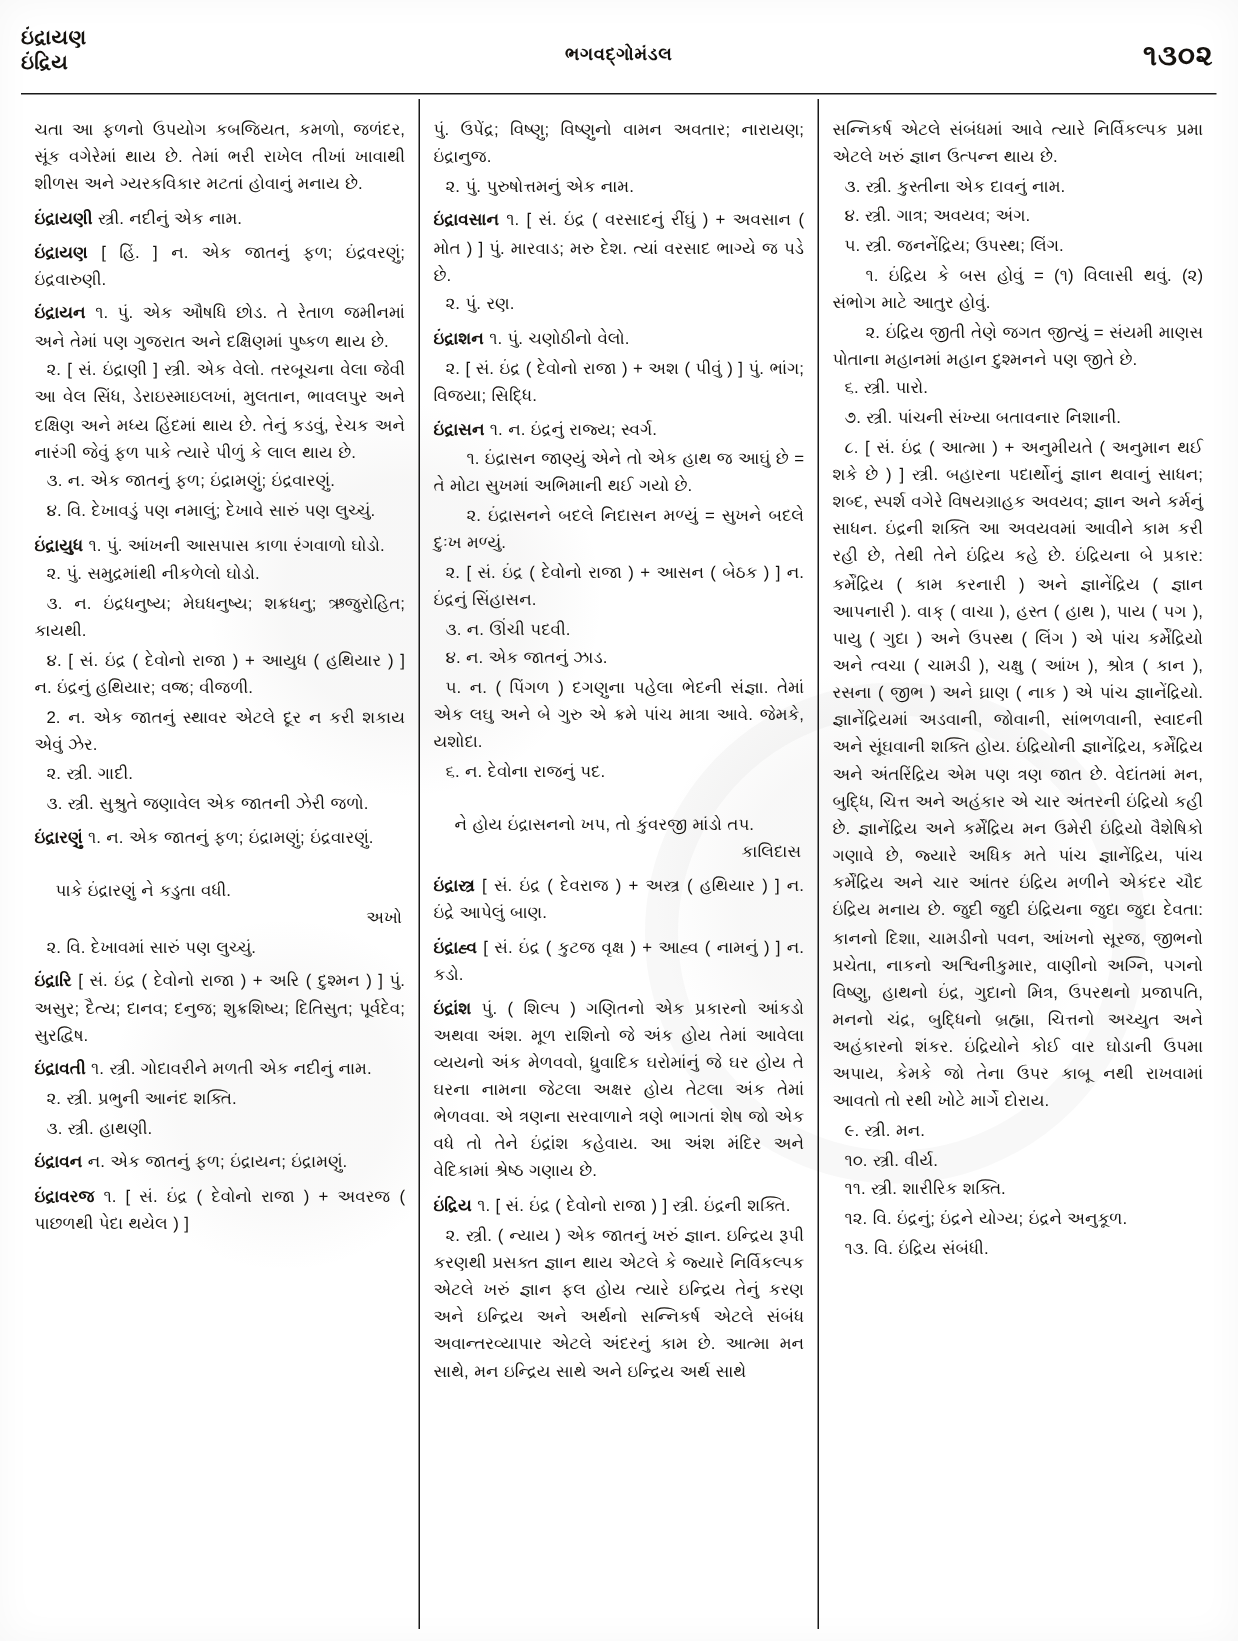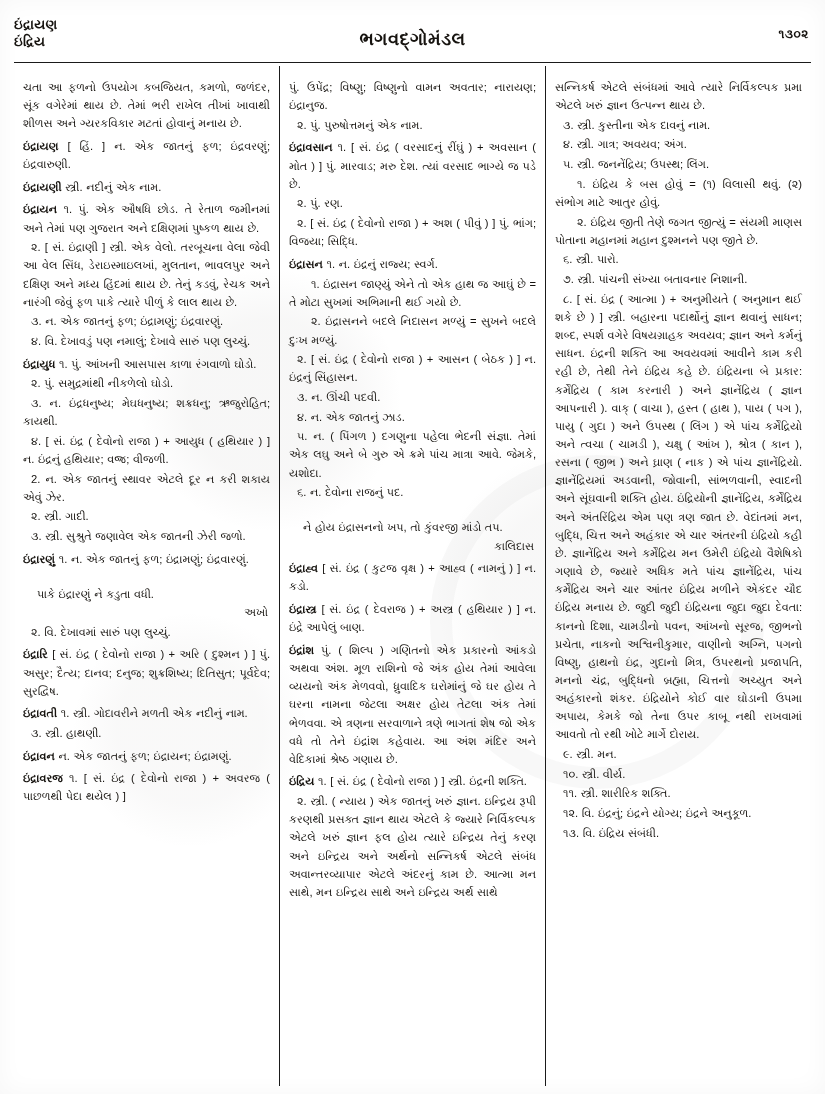--- a/index.html
+++ b/index.html
@@ -63,28 +63,28 @@
     font-size: 13.5px;
     line-height: 17px;
     letter-spacing: 0.2px;
   }
   .rh-left div { white-space: nowrap; }
   .rh-center {
     position: absolute;
     left: 0; right: 0; top: 13px;
     text-align: center;
     font-weight: bold;
-    font-size: 18px;
+    font-size: 12px;
     letter-spacing: 0.4px;
   }
   .rh-right {
     position: absolute;
     right: 2px; top: 11px;
     font-weight: bold;
-    font-size: 12px;
+    font-size: 19px;
     letter-spacing: 0.6px;
   }
 
   
   .head-rule {
     position: absolute;
     left: 14px; right: 14px;
     top: 62px;
     border-top: 1.3px solid #1a1a1a;
   }
@@ -155,63 +155,65 @@
     <div class="rh-center">ભગવદ્ગોમંડલ</div>
     <div class="rh-right">૧૩૦૨</div>
   </div>
 
   <div class="head-rule"></div>
 
   <div class="columns">
     <div class="col">
       <div class="col-inner">
           <p class="cont first">ચતા આ ફળનો ઉપયોગ કબજિયત, કમળો, જળંદર, સૂંક વગેરેમાં થાય છે. તેમાં ભરી રાખેલ તીખાં ખાવાથી શીળસ અને ગ્યરકવિકાર મટતાં હોવાનું મનાય છે.</p>
+          <p class="entry"><span class="hw">ઇંદ્રાયણી</span> સ્ત્રી. નદીનું એક નામ.</p>
           <p class="entry"><span class="hw">ઇંદ્રાયણ</span> [ હિં. ] ન. એક જાતનું ફળ; ઇંદ્રવરણું; ઇંદ્રવારુણી.</p>
-          <p class="entry"><span class="hw">ઇંદ્રાયણી</span> સ્ત્રી. નદીનું એક નામ.</p>
           <p class="entry"><span class="hw">ઇંદ્રાયન</span> ૧. પું. એક ઔષધિ છોડ. તે રેતાળ જમીનમાં અને તેમાં પણ ગુજરાત અને દક્ષિણમાં પુષ્કળ થાય છે.</p>
           <p class="sense">૨. [ સં. ઇંદ્રાણી ] સ્ત્રી. એક વેલો. તરબૂચના વેલા જેવી આ વેલ સિંધ, ડેરાઇસ્માઇલખાં, મુલતાન, ભાવલપુર અને દક્ષિણ અને મધ્ય હિંદમાં થાય છે. તેનું કડવું, રેચક અને નારંગી જેવું ફળ પાકે ત્યારે પીળું કે લાલ થાય છે.</p>
           <p class="sense">૩. ન. એક જાતનું ફળ; ઇંદ્રામણું; ઇંદ્રવારણું.</p>
           <p class="sense">૪. વિ. દેખાવડું પણ નમાલું; દેખાવે સારું પણ લુચ્ચું.</p>
           <p class="entry"><span class="hw">ઇંદ્રાયુધ</span> ૧. પું. આંખની આસપાસ કાળા રંગવાળો ઘોડો.</p>
           <p class="sense">૨. પું. સમુદ્રમાંથી નીકળેલો ઘોડો.</p>
           <p class="sense">૩. ન. ઇંદ્રધનુષ્ય; મેઘધનુષ્ય; શક્રધનુ; ઋજુરોહિત; કાયથી.</p>
           <p class="sense">૪. [ સં. ઇંદ્ર ( દેવોનો રાજા ) + આયુધ ( હથિયાર ) ] ન. ઇંદ્રનું હથિયાર; વજ્ર; વીજળી.</p>
           <p class="sense">2. ન. એક જાતનું સ્થાવર એટલે દૂર ન કરી શકાય એવું ઝેર.</p>
           <p class="sense">૨. સ્ત્રી. ગાદી.</p>
           <p class="sense">૩. સ્ત્રી. સુશ્રુતે જણાવેલ એક જાતની ઝેરી જળો.</p>
           <p class="entry"><span class="hw">ઇંદ્રારણું</span> ૧. ન. એક જાતનું ફળ; ઇંદ્રામણું; ઇંદ્રવારણું.</p>
           <p class="quote">પાકે ઇંદ્રારણું ને કડુતા વધી.</p>
           <p class="attrib">અખો</p>
           <p class="sense">૨. વિ. દેખાવમાં સારું પણ લુચ્ચું.</p>
           <p class="entry"><span class="hw">ઇંદ્રારિ</span> [ સં. ઇંદ્ર ( દેવોનો રાજા ) + અરિ ( દુશ્મન ) ] પું. અસુર; દૈત્ય; દાનવ; દનુજ; શુક્રશિષ્ય; દિતિસુત; પૂર્વદેવ; સુરદ્વિષ.</p>
           <p class="entry"><span class="hw">ઇંદ્રાવતી</span> ૧. સ્ત્રી. ગોદાવરીને મળતી એક નદીનું નામ.</p>
+          <p class="sense">૨. સ્ત્રી. પ્રભુની આનંદ શક્તિ.</p>
           <p class="sense">૩. સ્ત્રી. હાથણી.</p>
           <p class="entry"><span class="hw">ઇંદ્રાવન</span> ન. એક જાતનું ફળ; ઇંદ્રાયન; ઇંદ્રામણું.</p>
           <p class="entry"><span class="hw">ઇંદ્રાવરજ</span> ૧. [ સં. ઇંદ્ર ( દેવોનો રાજા ) + અવરજ ( પાછળથી પેદા થયેલ ) ]</p>
         </div>
     </div>
     <div class="col">
       <div class="col-inner">
           <p class="cont first">પું. ઉપેંદ્ર; વિષ્ણુ; વિષ્ણુનો વામન અવતાર; નારાયણ; ઇંદ્રાનુજ.</p>
           <p class="sense">૨. પું. પુરુષોત્તમનું એક નામ.</p>
           <p class="entry"><span class="hw">ઇંદ્રાવસાન</span> ૧. [ સં. ઇંદ્ર ( વરસાદનું રીંઘું ) + અવસાન ( મોત ) ] પું. મારવાડ; મરુ દેશ. ત્યાં વરસાદ ભાગ્યે જ પડે છે.</p>
           <p class="sense">૨. પું. રણ.</p>
+          <p class="entry"><span class="hw">ઇંદ્રાશન</span> ૧. પું. ચણોઠીનો વેલો.</p>
           <p class="sense">૨. [ સં. ઇંદ્ર ( દેવોનો રાજા ) + અશ ( પીવું ) ] પું. ભાંગ; વિજયા; સિદ્ધિ.</p>
           <p class="entry"><span class="hw">ઇંદ્રાસન</span> ૧. ન. ઇંદ્રનું રાજ્ય; સ્વર્ગ.</p>
           <p class="sub">૧. ઇંદ્રાસન જાણ્યું એને તો એક હાથ જ આઘું છે = તે મોટા સુખમાં અભિમાની થઈ ગયો છે.</p>
           <p class="sub">૨. ઇંદ્રાસનને બદલે નિદાસન મળ્યું = સુખને બદલે દુઃખ મળ્યું.</p>
           <p class="sense">૨. [ સં. ઇંદ્ર ( દેવોનો રાજા ) + આસન ( બેઠક ) ] ન. ઇંદ્રનું સિંહાસન.</p>
           <p class="sense">૩. ન. ઊંચી પદવી.</p>
           <p class="sense">૪. ન. એક જાતનું ઝાડ.</p>
           <p class="sense">૫. ન. ( પિંગળ ) દગણુના પહેલા ભેદની સંજ્ઞા. તેમાં એક લઘુ અને બે ગુરુ એ ક્રમે પાંચ માત્રા આવે. જેમકે, યશોદા.</p>
           <p class="sense">૬. ન. દેવોના રાજનું પદ.</p>
           <p class="quote">ને હોય ઇંદ્રાસનનો ખપ, તો કુંવરજી માંડો તપ.</p>
           <p class="attrib">કાલિદાસ</p>
+          <p class="entry"><span class="hw">ઇંદ્રાસ્ત્ર</span> [ સં. ઇંદ્ર ( દેવરાજ ) + અસ્ત્ર ( હથિયાર ) ] ન. ઇંદ્રે આપેલું બાણ.</p>
           <p class="entry"><span class="hw">ઇંદ્રાહ્વ</span> [ સં. ઇંદ્ર ( કુટજ વૃક્ષ ) + આહ્વ ( નામનું ) ] ન. કડો.</p>
-          <p class="entry"><span class="hw">ઇંદ્રાસ્ત્ર</span> [ સં. ઇંદ્ર ( દેવરાજ ) + અસ્ત્ર ( હથિયાર ) ] ન. ઇંદ્રે આપેલું બાણ.</p>
           <p class="entry"><span class="hw">ઇંદ્રાંશ</span> પું. ( શિલ્પ ) ગણિતનો એક પ્રકારનો આંકડો અથવા અંશ. મૂળ રાશિનો જે અંક હોય તેમાં આવેલા વ્યયનો અંક મેળવવો, ધ્રુવાદિક ઘરોમાંનું જે ઘર હોય તે ઘરના નામના જેટલા અક્ષર હોય તેટલા અંક તેમાં ભેળવવા. એ ત્રણના સરવાળાને ત્રણે ભાગતાં શેષ જો એક વધે તો તેને ઇંદ્રાંશ કહેવાય. આ અંશ મંદિર અને વેદિકામાં શ્રેષ્ઠ ગણાય છે.</p>
           <p class="entry"><span class="hw">ઇંદ્રિય</span> ૧. [ સં. ઇંદ્ર ( દેવોનો રાજા ) ] સ્ત્રી. ઇંદ્રની શક્તિ.</p>
           <p class="sense">૨. સ્ત્રી. ( ન્યાય ) એક જાતનું ખરું જ્ઞાન. ઇન્દ્રિય રૂપી કરણથી પ્રસક્ત જ્ઞાન થાય એટલે કે જ્યારે નિર્વિકલ્પક એટલે ખરું જ્ઞાન ફલ હોય ત્યારે ઇન્દ્રિય તેનું કરણ અને ઇન્દ્રિય અને અર્થનો સન્નિકર્ષ એટલે સંબંધ અવાન્તરવ્યાપાર એટલે અંદરનું કામ છે. આત્મા મન સાથે, મન ઇન્દ્રિય સાથે અને ઇન્દ્રિય અર્થ સાથે</p>
         </div>
     </div>
     <div class="col">
       <div class="col-inner">
           <p class="cont first">સન્નિકર્ષ એટલે સંબંધમાં આવે ત્યારે નિર્વિકલ્પક પ્રમા એટલે ખરું જ્ઞાન ઉત્પન્ન થાય છે.</p>
           <p class="sense">૩. સ્ત્રી. કુસ્તીના એક દાવનું નામ.</p>
           <p class="sense">૪. સ્ત્રી. ગાત્ર; અવયવ; અંગ.</p>

